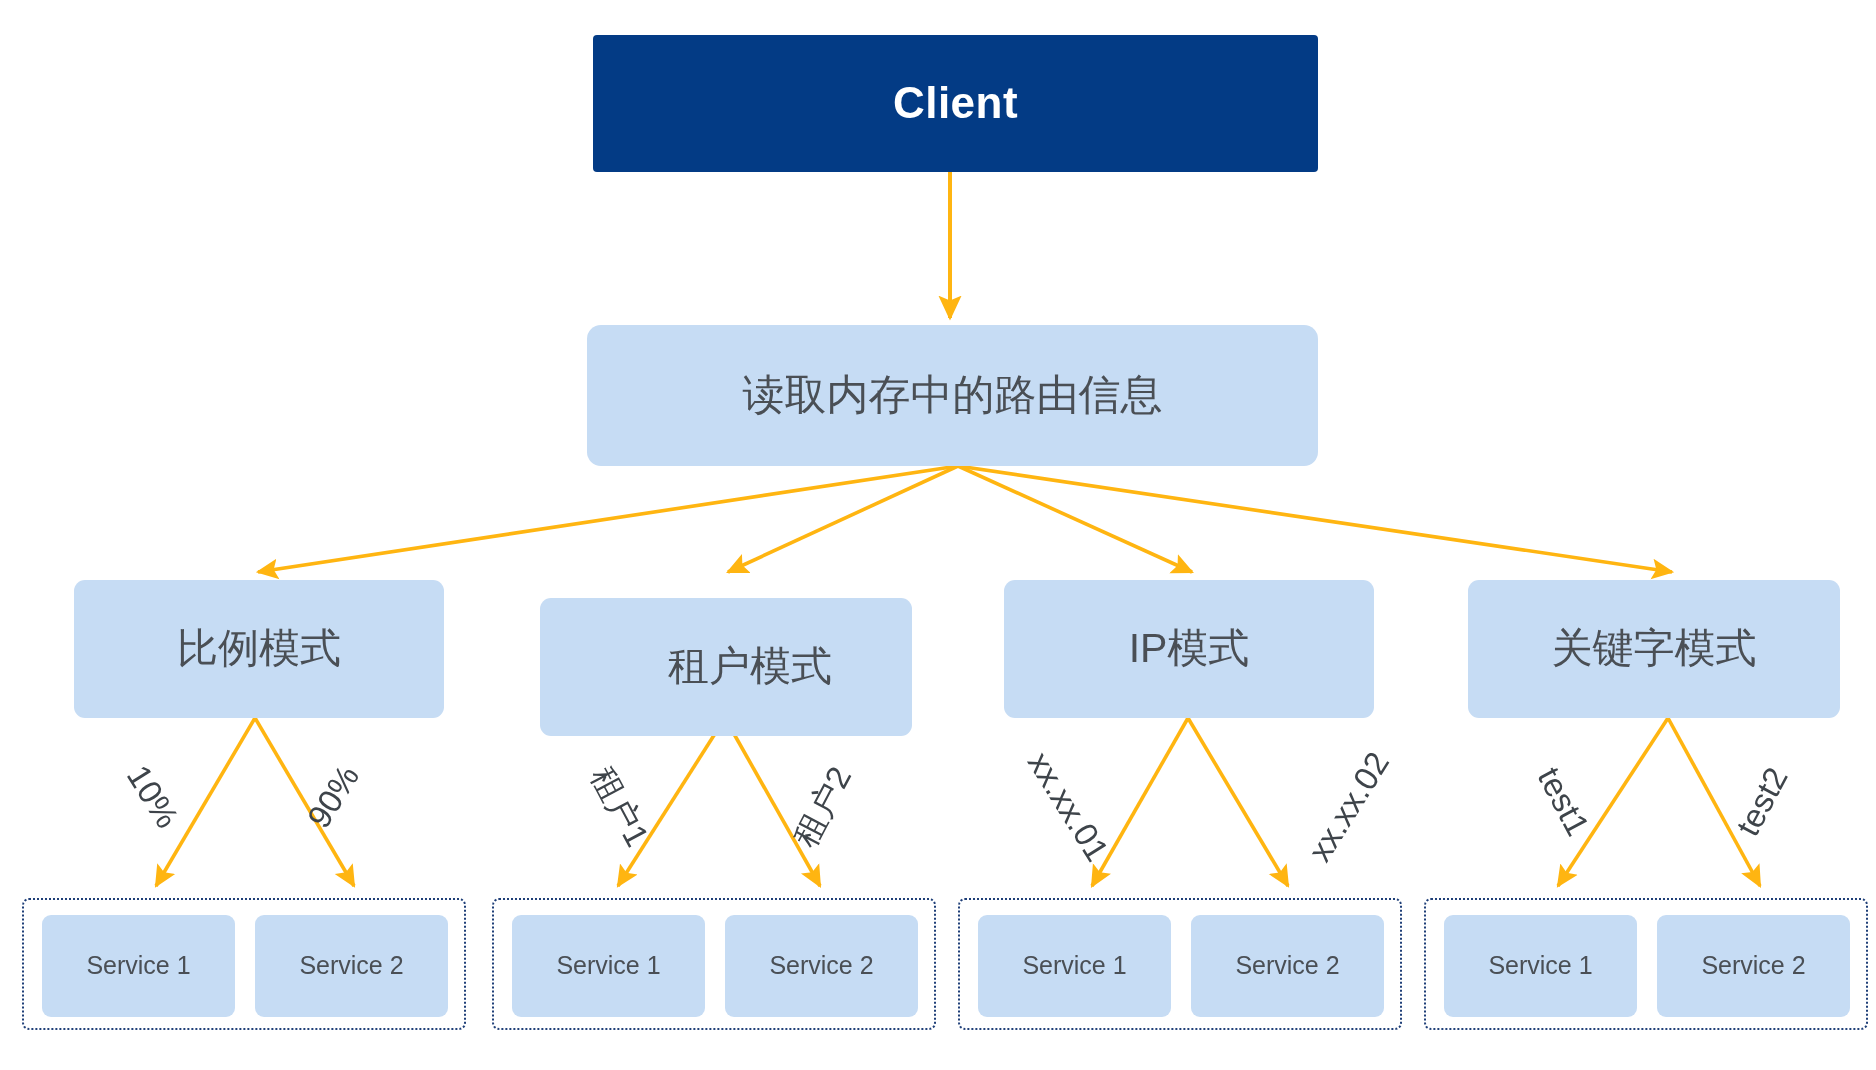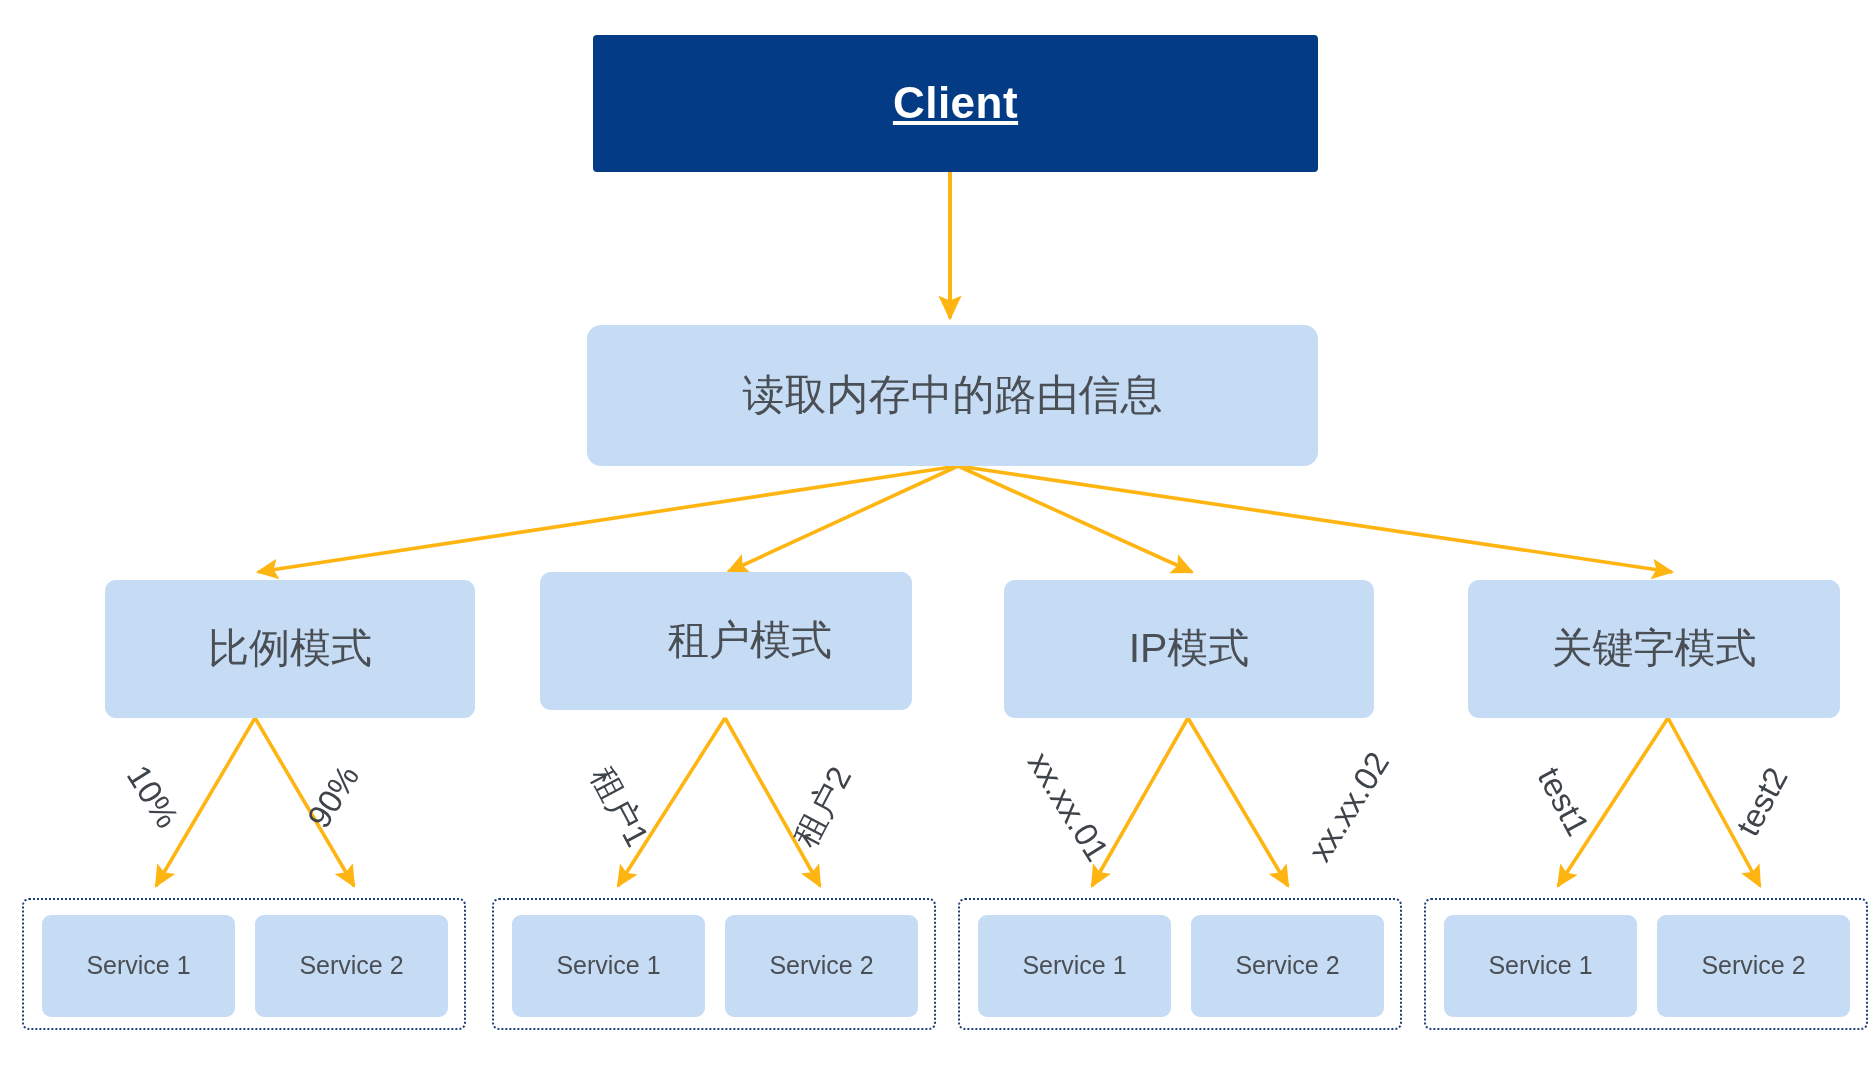--- a/index.html
+++ b/index.html
@@ -35,21 +35,20 @@
     text-align: center;
     line-height: 1.1;
   }
   .node-client {
     background: #033B85;
     color: #ffffff;
     font-weight: bold;
     font-size: 44px;
     border-radius: 4px;
     letter-spacing: 0.5px;
-    text-decoration: underline;
   }
   .node-router {
     background: #C6DCF4;
     color: #4A4F55;
     font-size: 42px;
     border-radius: 14px;
   }
   .node-mode {
     background: #C6DCF4;
     color: #4A4F55;
@@ -137,24 +136,24 @@
   </svg>
 
   <div class="node node-client" style="left:593px; top:35px; width:725px; height:137px;">
     <span>Client</span>
   </div>
 
   <div class="node node-router" style="left:587px; top:325px; width:731px; height:141px;">
     <span>读取内存中的路由信息</span>
   </div>
 
-  <div class="node node-mode" style="left:74px; top:580px; width:370px; height:138px;margin-left:31px;">
+  <div class="node node-mode" style="left:74px; top:580px; width:370px; height:138px;">
     <span>比例模式</span>
   </div>
-  <div class="node node-mode" style="left:540px; top:572px; width:372px; height:138px;padding-left:48px;">
+  <div class="node node-mode" style="left:540px; top:598px; width:372px; height:138px;padding-left:48px;">
     <span>租户模式</span>
   </div>
   <div class="node node-mode" style="left:1004px; top:580px; width:370px; height:138px;text-align:center;">
     <span>IP模式</span>
   </div>
   <div class="node node-mode" style="left:1468px; top:580px; width:372px; height:138px;">
     <span>关键字模式</span>
   </div>
 
   <div class="edge-label" style="left:120px; top:780px; transform:rotate(58deg);">10%</div>

